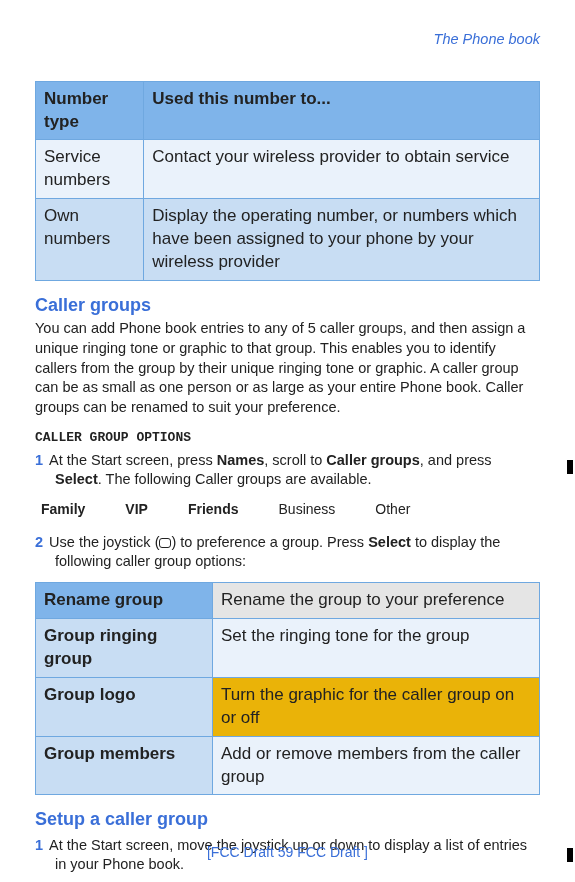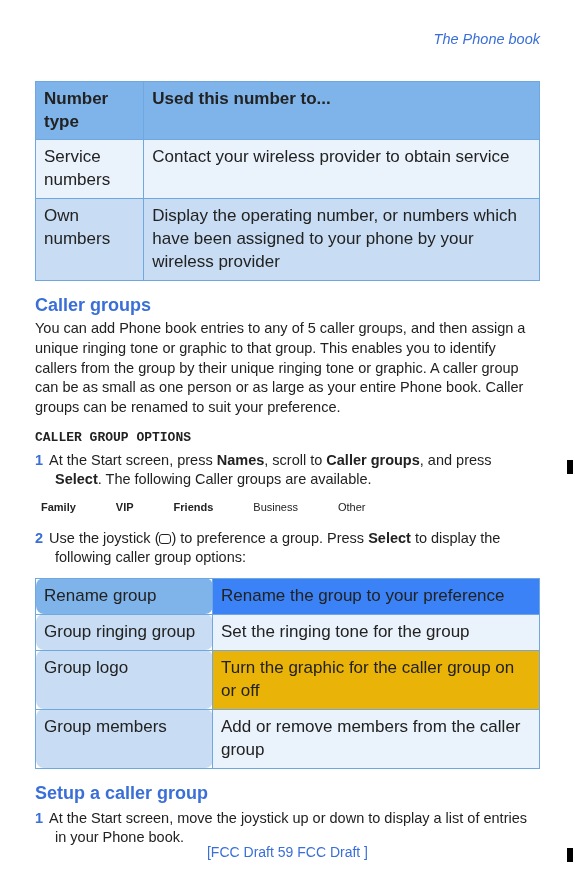--- a/index.html
+++ b/index.html
@@ -47,26 +47,26 @@
     font-size: 13px;
     margin: 12px 0 4px 0;
     font-family: Liberation Mono, monospace;
   }
   .step-num { color: #3a6fd8; font-weight: bold; margin-right: 6px; }
   .step { margin: 4px 0 10px 0; padding-left: 20px; text-indent: -20px; }
   .groups-row {
     display: flex;
     gap: 40px;
     margin: 10px 0 14px 6px;
-    font-size: 11px;
+    font-size: 14px;
   }
   .groups-row .b { font-weight: bold; }
-  .t2 td.col1 { background: #c8ddf3; font-weight: normal; width: 160px; border-radius: 8px; }
+  .t2 td.col1 { background: #c8ddf3; font-weight: bold; width: 160px; }
   .t2 tr.hdr td.col1 { background: #7fb4ea; }
-  .t2 tr.hdr td.col2 { background: #3b82f6; }
+  .t2 tr.hdr td.col2 { background: #e5e5e5; }
   .t2 tr.alt td.col2 { background: #eaf2fb; }
   .t2 tr.alt2 td.col2 { background: #eab308; }
   .footer {
     position: absolute;
     bottom: 20px;
     left: 0; right: 0;
     text-align: center;
     color: #3a6fd8;
     font-size: 14px;
   }

